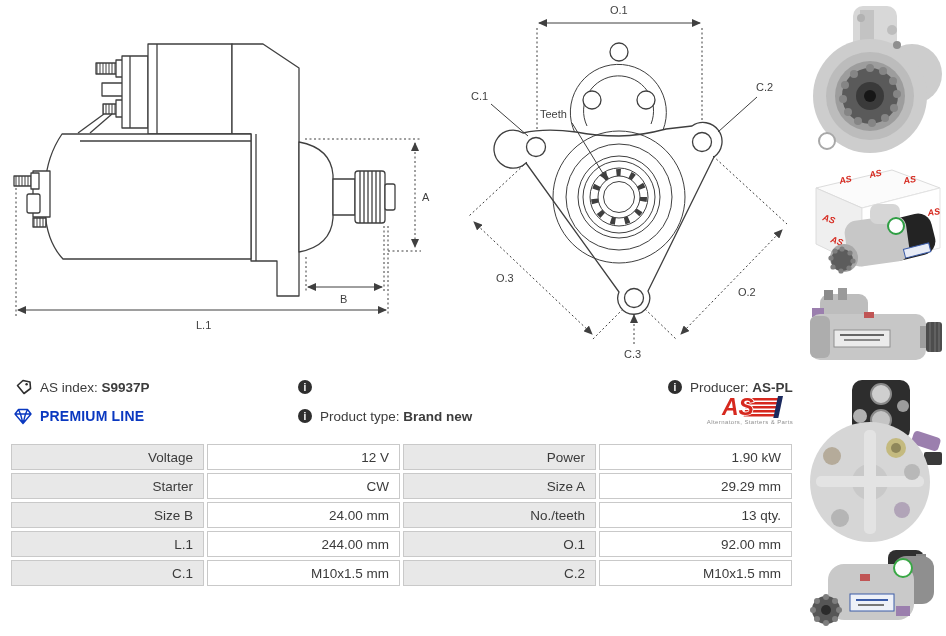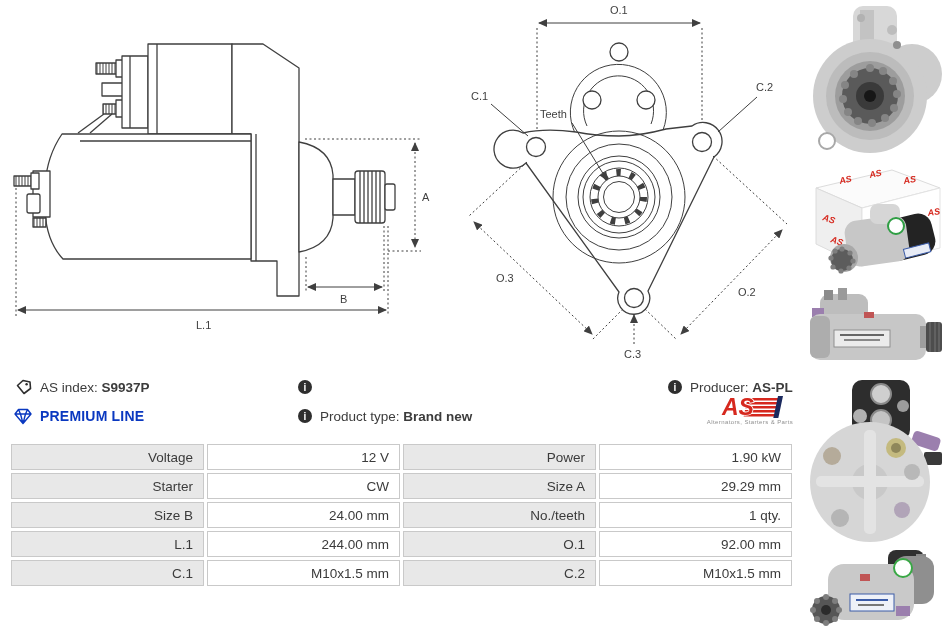--- a/index.html
+++ b/index.html
@@ -224,21 +224,21 @@
       <tr>
         <td class="lbl">Starter</td>
         <td class="val">CW</td>
         <td class="lbl">Size A</td>
         <td class="val">29.29 mm</td>
       </tr>
       <tr>
         <td class="lbl">Size B</td>
         <td class="val">24.00 mm</td>
         <td class="lbl">No./teeth</td>
-        <td class="val">1 qty.</td>
+        <td class="val">13 qty.</td>
       </tr>
       <tr>
         <td class="lbl">L.1</td>
         <td class="val">244.00 mm</td>
         <td class="lbl">O.1</td>
         <td class="val">92.00 mm</td>
       </tr>
       <tr>
         <td class="lbl">C.1</td>
         <td class="val">M10x1.5 mm</td>

